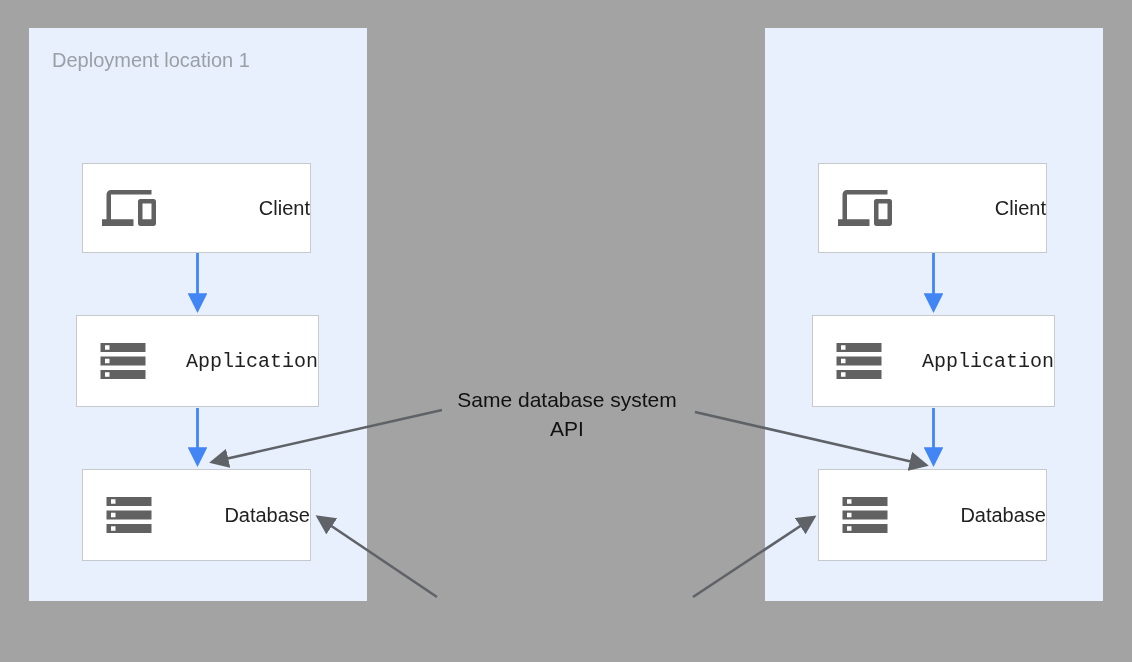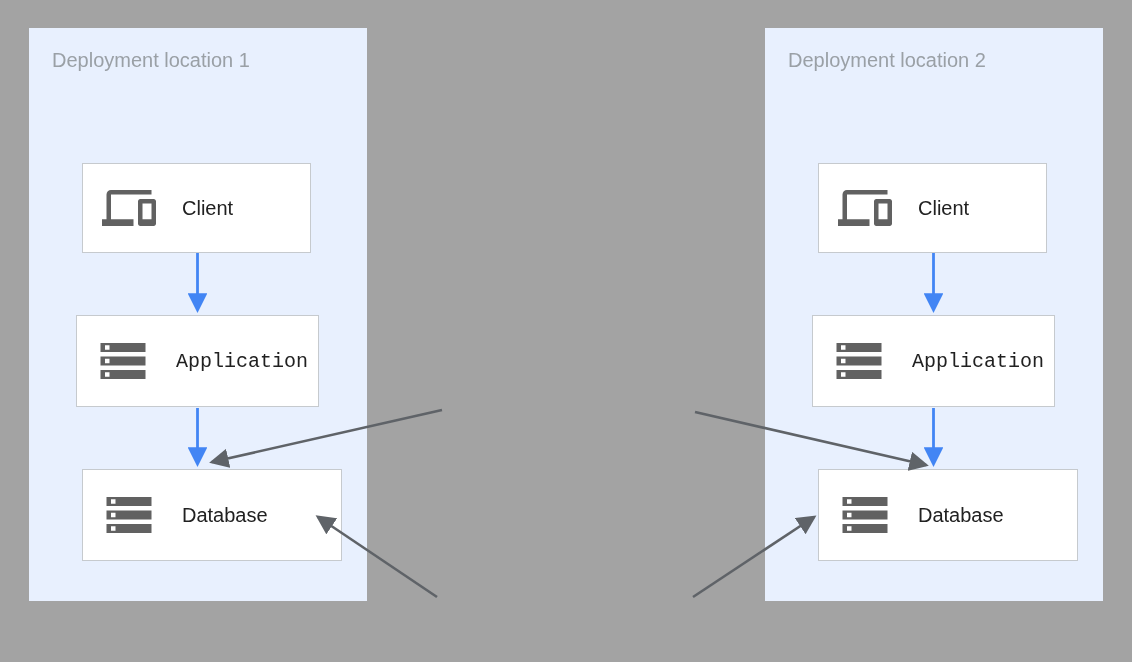--- a/index.html
+++ b/index.html
@@ -5,24 +5,24 @@
   html,body{margin:0;padding:0;background:#ffffff;}
   body{font-family:"Liberation Sans","DejaVu Sans",sans-serif;}
   #canvas{position:relative;width:1132px;height:662px;background:#a3a3a3;overflow:hidden;padding-left:31px;}
 
   .panel{position:absolute;top:28px;width:338px;height:573px;background:#e8f0fe;}
   .panel.left{left:29px;}
   .panel.right{left:765px;}
   .panel-title{position:absolute;left:23px;top:20px;font-size:20px;line-height:24px;color:#9aa0a6;white-space:nowrap;}
 
   .node{position:absolute;background:#ffffff;border:1px solid #c6cace;box-sizing:border-box;
-        display:flex;align-items:center;padding-left:19px;}
+        display:flex;align-items:center;padding-left:19px;justify-content:space-between;}
   .node-client{left:53px;top:135px;width:229px;height:90px;}
   .node-app{left:47px;top:287px;width:243px;height:92px;font-family:Liberation Mono, monospace;}
-  .node-db{left:53px;top:441px;width:260px;height:92px;}
+  .node-db{left:53px;top:441px;width:229px;height:92px;}
   .node .icon{width:54px;height:54px;flex:0 0 54px;}
   .node .icon svg{width:54px;height:54px;display:block;fill:#616161;}
   .node .label{margin-left:26px;font-size:20px;color:#212121;white-space:nowrap;}
 
   #overlay{position:absolute;left:0;top:0;width:1132px;height:662px;pointer-events:none;}
   .flow-line{stroke:#4285f4;stroke-width:2.8;fill:none;}
   .note-line{stroke:#5f6368;stroke-width:2.6;fill:none;}
 
   .annotation{position:absolute;width:220px;text-align:center;font-size:21px;line-height:29px;color:#111111;}
   .annotation.same{left:457px;top:385px;}
@@ -58,21 +58,20 @@
       <span class="icon">
         <svg viewBox="0 0 24 24">
             <path d="M2 20h20v-4H2v4zm2-3h2v2H4v-2zM2 4v4h20V4H2zm4 3H4V5h2v2zm-4 7h20v-4H2v4zm2-3h2v2H4v-2z"></path>
           </svg>
       </span>
       <span class="label">Database</span>
     </div>
   </div>
 
   <div class="panel right">
-    <div class="panel-title">Deployment location 2</div>
 
     <div class="node node-client">
       <span class="icon">
         <svg viewBox="0 0 24 24">
             <path d="M4 6h18V4H4c-1.1 0-2 .9-2 2v11H0v3h14v-3H4V6zm19 2h-6c-.55 0-1 .45-1 1v10c0 .55.45 1 1 1h6c.55 0 1-.45 1-1V9c0-.55-.45-1-1-1zm-1 9h-4v-7h4v7z"></path>
           </svg>
       </span>
       <span class="label">Client</span>
     </div>
 
@@ -88,20 +87,21 @@
     <div class="node node-db">
       <span class="icon">
         <svg viewBox="0 0 24 24">
             <path d="M2 20h20v-4H2v4zm2-3h2v2H4v-2zM2 4v4h20V4H2zm4 3H4V5h2v2zm-4 7h20v-4H2v4zm2-3h2v2H4v-2z"></path>
           </svg>
       </span>
       <span class="label">Database</span>
     </div>
   </div>
 
+  <div class="annotation same">Same database system API</div>
 
   <svg id="overlay" viewBox="0 0 1132 662">
     <defs>
       <marker id="blue-head" viewBox="0 0 10 10" refX="8.5" refY="5" markerWidth="7" markerHeight="7" orient="auto-start-reverse">
         <path d="M0 0 L10 5 L0 10 z" fill="#4285f4"></path>
       </marker>
       <marker id="gray-head" viewBox="0 0 10 10" refX="8.5" refY="5" markerWidth="7.5" markerHeight="7.5" orient="auto-start-reverse">
         <path d="M0 0 L10 5 L0 10 z" fill="#5f6368"></path>
       </marker>
     </defs>

